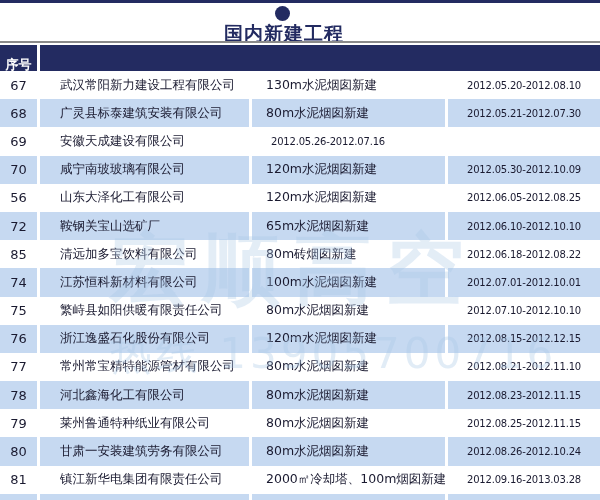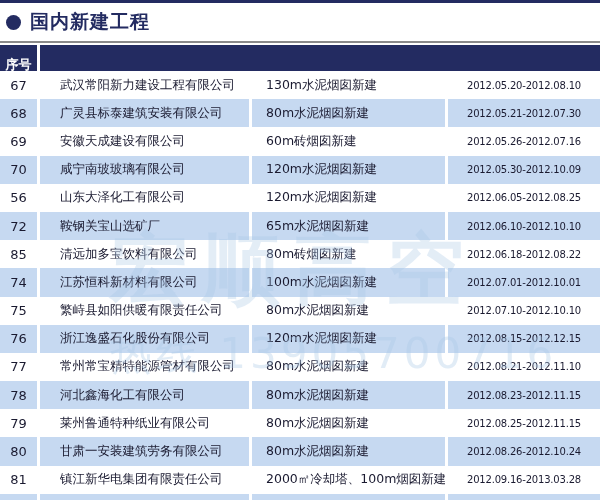--- a/index.html
+++ b/index.html
@@ -15,21 +15,21 @@
     background:#ffffff;
     color:var(--ink);
     position:relative;
   }
   .top-strip{
     position:absolute;top:0;left:0;width:600px;height:3px;
     background:var(--navy);
   }
   .title-bar{
     position:absolute;top:6px;left:0;width:568px;height:32px;
-    display:flex;align-items:center;
+    display:flex;align-items:center;flex-direction:column;
   }
   .bullet{
     width:15px;height:15px;border-radius:50%;
     background:var(--navy);
     margin-left:6px;margin-right:9px;flex:0 0 auto;
   }
   .page-title{
     font-size:19px;font-weight:bold;color:var(--navy);
     letter-spacing:1px;
   }
@@ -115,21 +115,20 @@
   <div class="trow alt">
     <div class="c col-no">68</div>
     <div class="c col-company">广灵县标泰建筑安装有限公司</div>
     <div class="c col-project">80m水泥烟囱新建</div>
     <div class="c col-period">2012.05.21-2012.07.30</div>
   </div>
 
   <div class="trow">
     <div class="c col-no">69</div>
     <div class="c col-company">安徽天成建设有限公司</div>
-    <div class="c col-project">60m砖烟囱新建</div>
     <div class="c col-period">2012.05.26-2012.07.16</div>
   </div>
 
   <div class="trow alt">
     <div class="c col-no">70</div>
     <div class="c col-company">咸宁南玻玻璃有限公司</div>
     <div class="c col-project">120m水泥烟囱新建</div>
     <div class="c col-period">2012.05.30-2012.10.09</div>
   </div>
 

